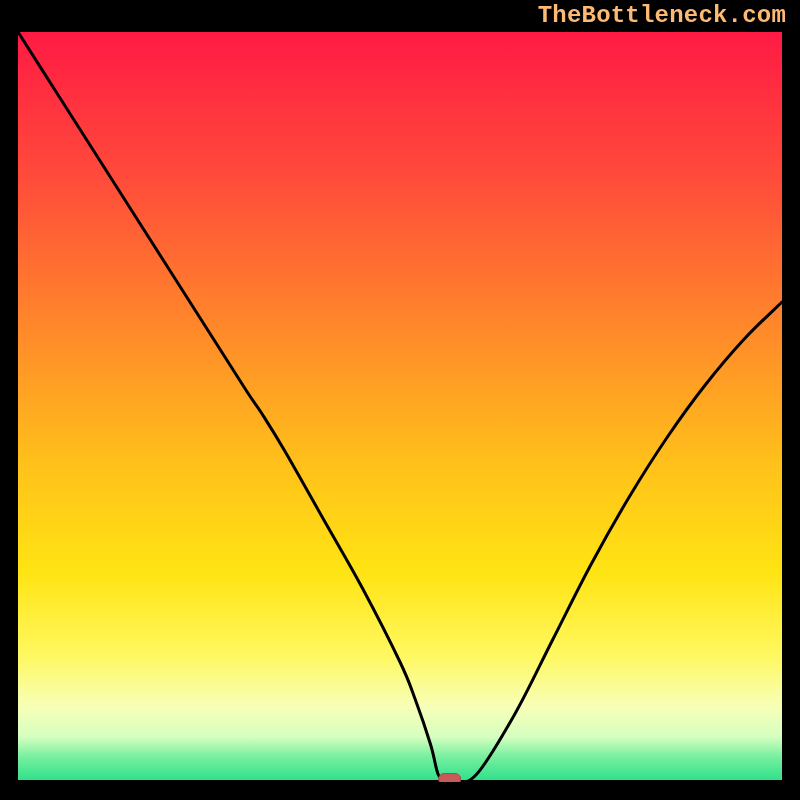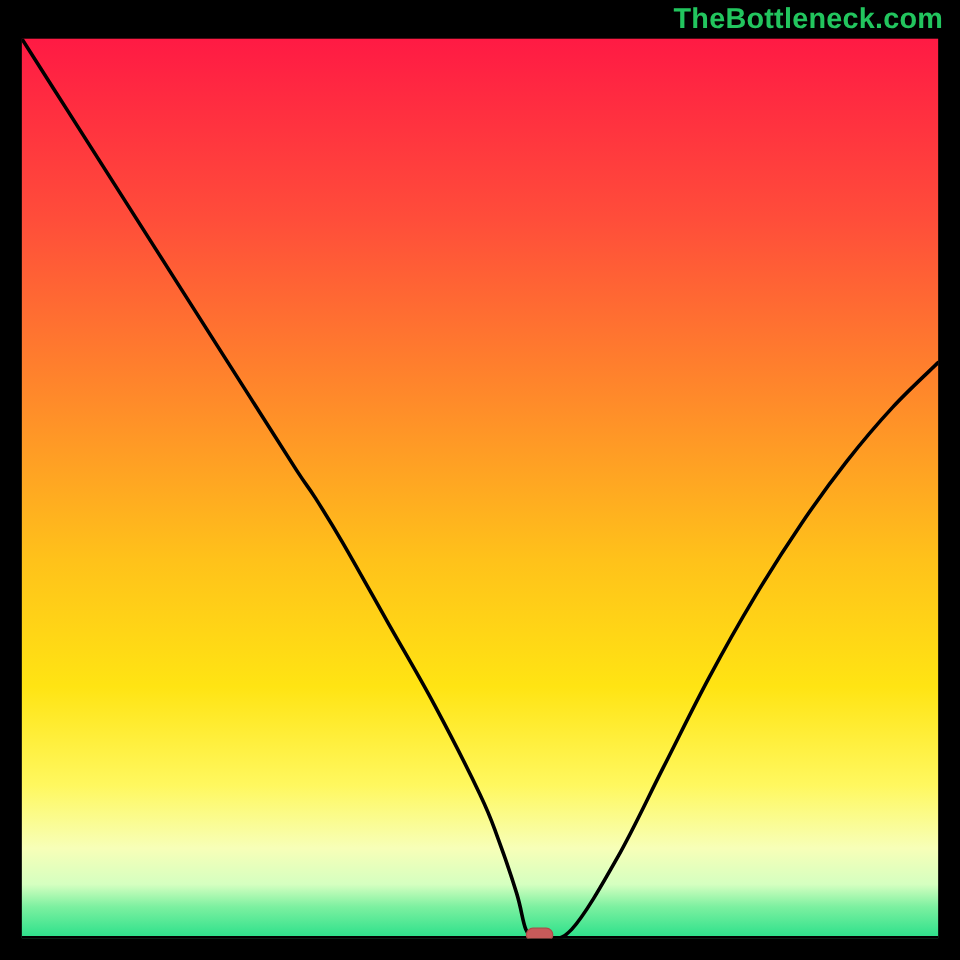--- a/index.html
+++ b/index.html
@@ -15,24 +15,24 @@
     left: 0;
     top: 0;
     width: 800px;
     height: 800px;
     background: #000;
   }
   .watermark {
     position: absolute;
     top: 2px;
     right: 14px;
-    font-family: Liberation Sans, sans-serif;
+    font-family: Liberation Mono, monospace;
     font-size: 24px;
     font-weight: 600;
-    color: #22c55e;
+    color: #fdba74;
     letter-spacing: 0.2px;
     z-index: 5;
   }
   .plot-wrap {
     position: absolute;
     left: 18px;
     top: 32px;
     width: 764px;
     height: 750px;
   }

